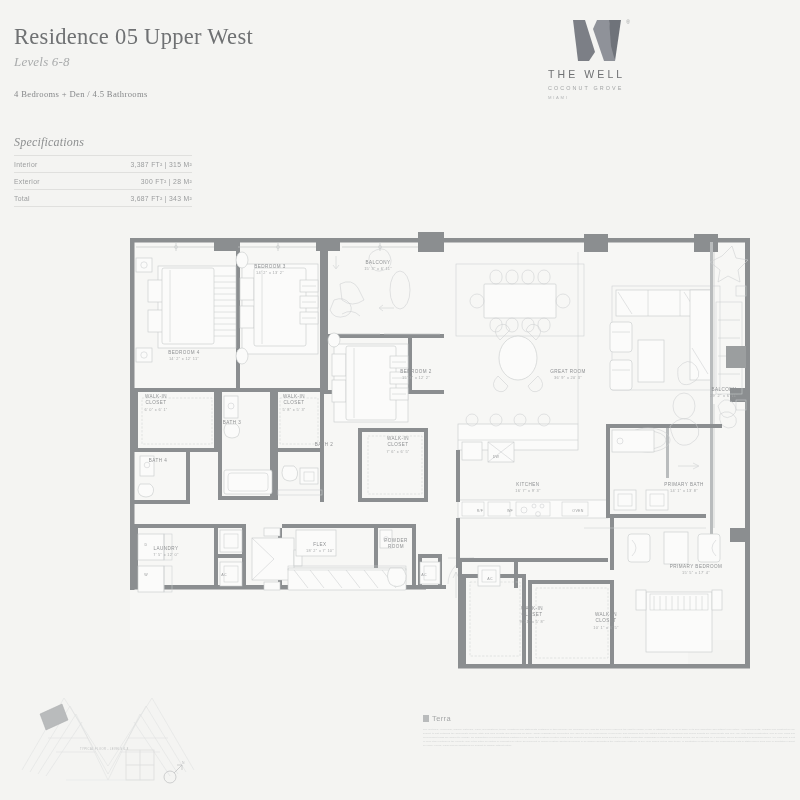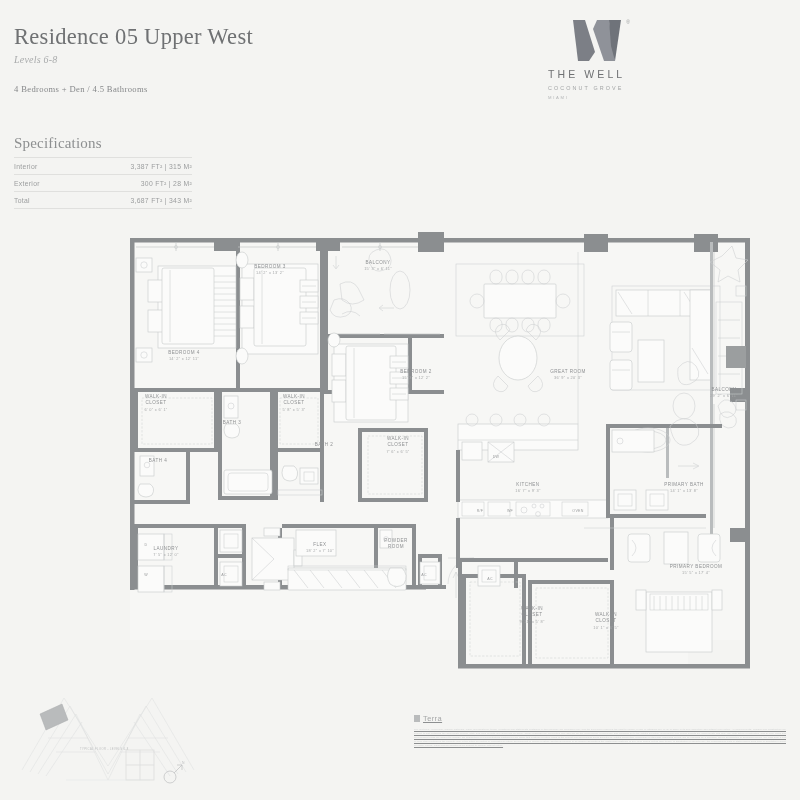--- a/index.html
+++ b/index.html
@@ -16,32 +16,32 @@
 
   
   .header{position:absolute;left:14px;top:26px;}
   .title{
     font-family:"Liberation Serif", serif;
     font-size:22.5px;font-weight:400;letter-spacing:.3px;
     color:#6f7173;line-height:1;
   }
   .levels{
     font-family:"Liberation Serif", serif;
-    font-style:italic;font-size:10px;color:#a9abac;
+    font-style:italic;font-size:13px;color:#a9abac;
     margin-top:5px;letter-spacing:.2px;
   }
   .beds{
     font-size:8.6px;color:#86888a;margin-top:19px;letter-spacing:.35px;font-family:Liberation Serif, serif;
   }
 
   
   .spec{position:absolute;left:14px;top:135px;width:178px;}
   .spec-title{
-    font-family:"Liberation Serif", serif;
-    font-size:15px;color:#8d8f90;padding-bottom:5px;letter-spacing:.2px;
+    font-family:"Liberation Serif", serif;font-style:italic;
+    font-size:12px;color:#8d8f90;padding-bottom:5px;letter-spacing:.2px;
   }
   .spec table{border-collapse:collapse;width:100%;}
   .spec tr{border-top:1px solid #e0e0de;}
   .spec tr:last-child{border-bottom:1px solid #e0e0de;}
   .spec td{
     font-size:6.8px;color:#9b9d9e;padding:5px 0 4px;letter-spacing:.3px;
   }
   .spec td.val{text-align:right;}
 
   
@@ -65,21 +65,21 @@
   .plan svg{display:block;}
 
   
   .keyplan{position:absolute;left:18px;top:692px;width:190px;height:95px;}
   .keyplan .caption{
     position:absolute;left:62px;top:56px;font-size:2.7px;color:#bcbebf;letter-spacing:.4px;
   }
   .compass{position:absolute;left:160px;top:760px;width:26px;height:26px;}
 
   
-  .footer{position:absolute;left:414px;top:714px;width:372px;text-decoration:underline;}
+  .footer{position:absolute;left:423px;top:714px;width:372px;}
   .terra{display:flex;align-items:center;gap:3px;}
   .terra .tmark{width:6px;height:7px;background:#b9bbbc;}
   .terra .tname{font-size:7.5px;color:#a5a7a8;letter-spacing:.4px;}
   .disclaimer{
     margin-top:5px;font-size:2.45px;line-height:1.62;color:#cfd1d1;
     text-align:justify;letter-spacing:.05px;
   }
 </style>
 </head>
 <body>

